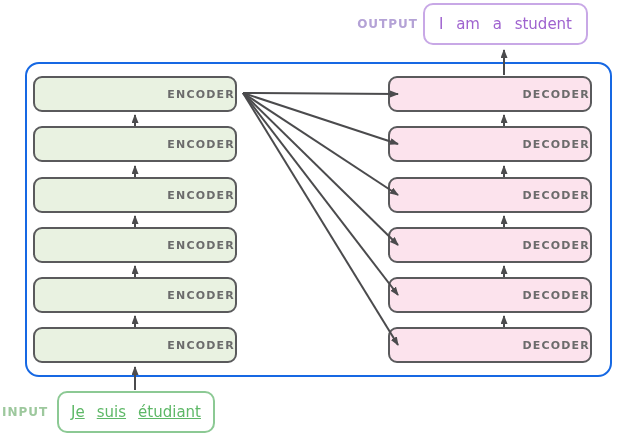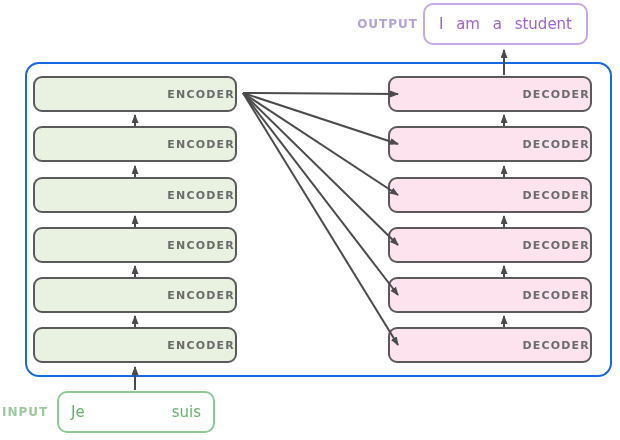--- a/index.html
+++ b/index.html
@@ -56,20 +56,21 @@
     left: 423px; top: 3px; width: 165px;
     border: 2px solid var(--output-border, #c8a8e6);
     color: var(--output-text, #9f63cf);
     padding: 0 14px;
   }
   .input-box {
     left: 57px; top: 391px; width: 158px;
     border: 2px solid var(--input-border, #8cc994);
     color: var(--input-text, #5eb867);
     padding: 0 12px;
+    text-decoration: underline;
   }
 
   .io-label {
     position: absolute;
     font-size: 12px; font-weight: 600; letter-spacing: 1px;
     z-index: 2;
   }
   .output-label { left: 330px; top: 17px; width: 88px; text-align: right; color: var(--output-label, #b4a2d6); }
   .input-label  { left: 2px;  top: 405px; width: 46px; text-align: center; color: var(--input-label, #9dc89d); }
 
@@ -133,20 +134,21 @@
       <span class="lbl">DECODER</span>
     </div>
   <div class="block dec" style="top:327px">
       <span class="lbl">DECODER</span>
     </div>
 
   <div class="io-label input-label">INPUT</div>
   <div class="io-box input-box">
     <span>Je</span>
     <span>suis</span>
+    <span>étudiant</span>
   </div>
 
   <svg class="arrows" width="620" height="440" viewBox="0 0 620 440">
     <defs>
       <marker id="ah" markerWidth="10" markerHeight="9" refX="8" refY="3.5" orient="auto" markerUnits="userSpaceOnUse">
         <path d="M0,0 L9,3.5 L0,7 Z" fill="var(--arrow, #4b4b4d)"></path>
       </marker>
     </defs>
 
     <line x1="135" y1="390" x2="135" y2="367" marker-end="url(#ah)"></line>

